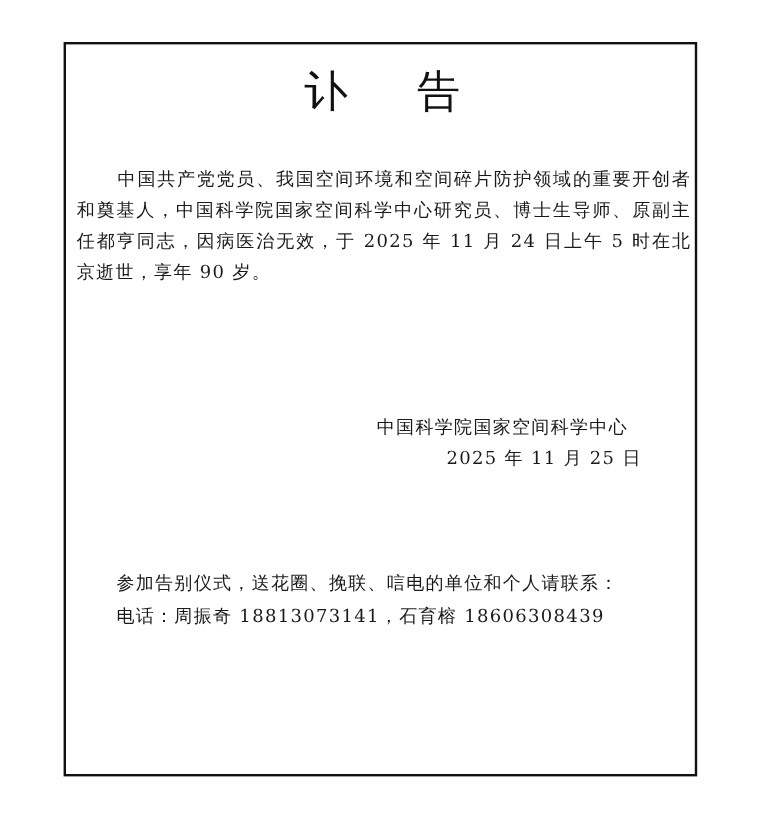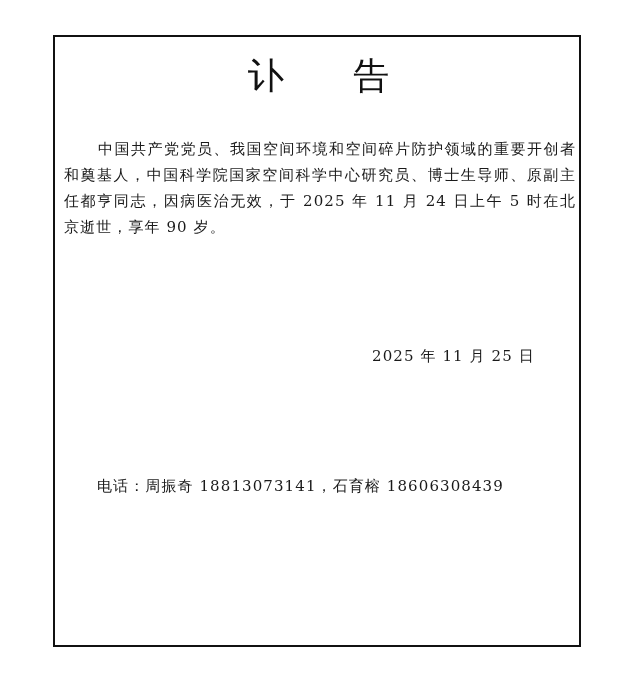--- a/index.html
+++ b/index.html
@@ -23,21 +23,21 @@
       height: 612px;
       border: 2px solid #111111;
       box-sizing: border-box;
     }
     .title {
       position: absolute;
       left: 0;
       right: 3px;
       top: 52px;
       text-align: center;
-      font-family: Liberation Mono, monospace;
+      font-family: Liberation Sans, sans-serif;
       font-size: 36px;
       font-weight: 500;
       letter-spacing: 24px;
       text-indent: 24px;
       color: #111;
     }
     .body-text {
       position: absolute;
       left: 64px;
       width: 512px;
@@ -80,18 +80,20 @@
 
 <div class="frame"></div>
 
 <div class="title">讣 告</div>
 
 <div class="body-text">
   <p>中国共产党党员、我国空间环境和空间碎片防护领域的重要开创者和奠基人，中国科学院国家空间科学中心研究员、博士生导师、原副主任都亨同志，因病医治无效，于 2025 年 11 月 24 日上午 5 时在北京逝世，享年 90 岁。</p>
 </div>
 
 <div class="signature">
+  <div class="sig-org">中国科学院国家空间科学中心</div>
   <div class="sig-date">2025 年 11 月 25 日</div>
 </div>
 
 <div class="contact">
+  <div>参加告别仪式，送花圈、挽联、唁电的单位和个人请联系：</div>
   <div>电话：周振奇 18813073141，石育榕 18606308439</div>
 </div>
 
 </body></html>

